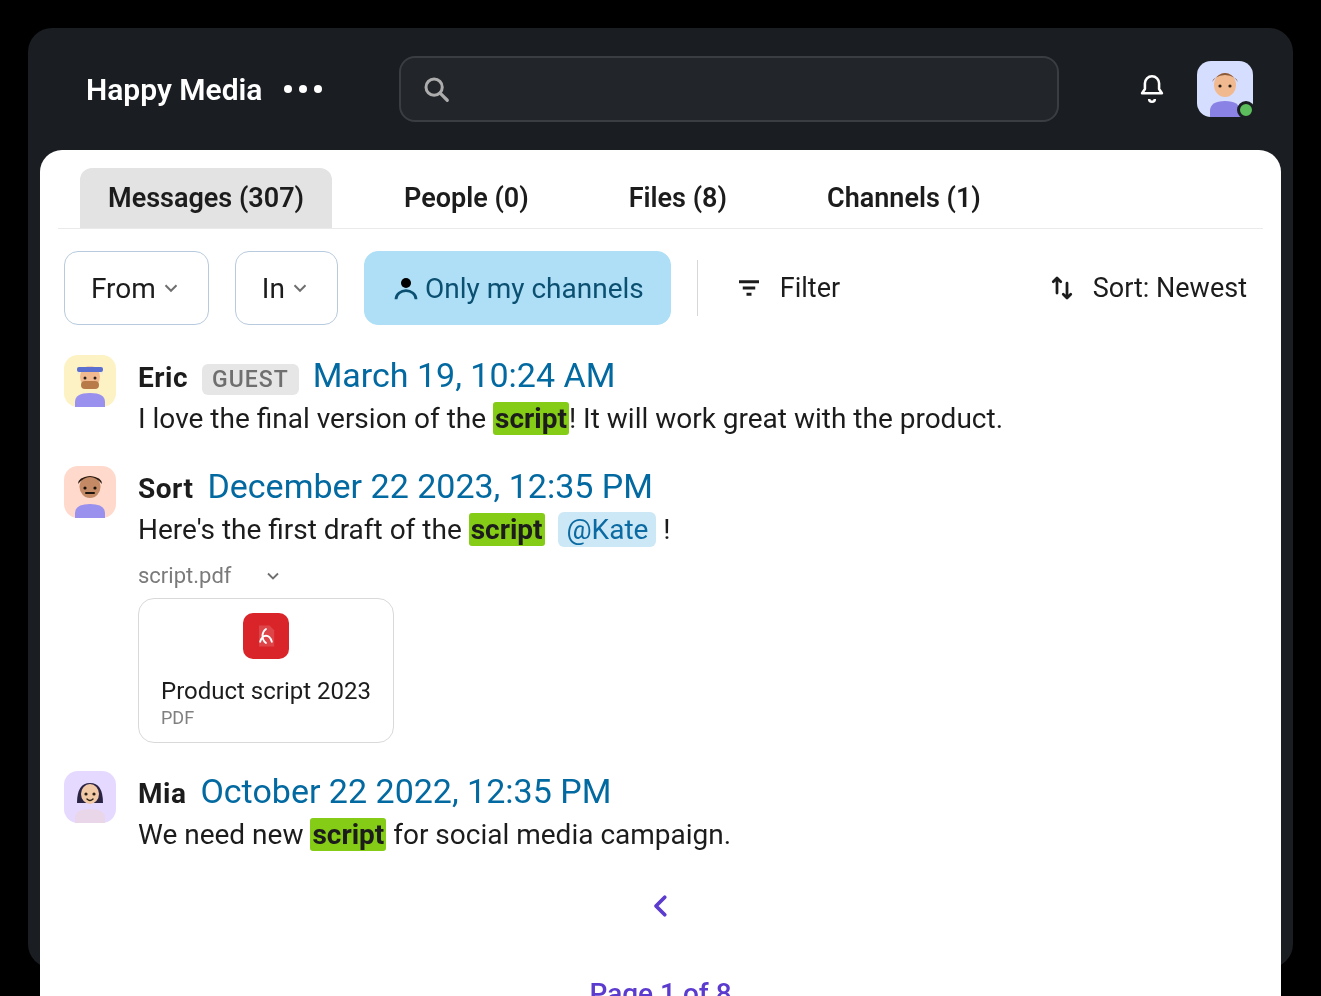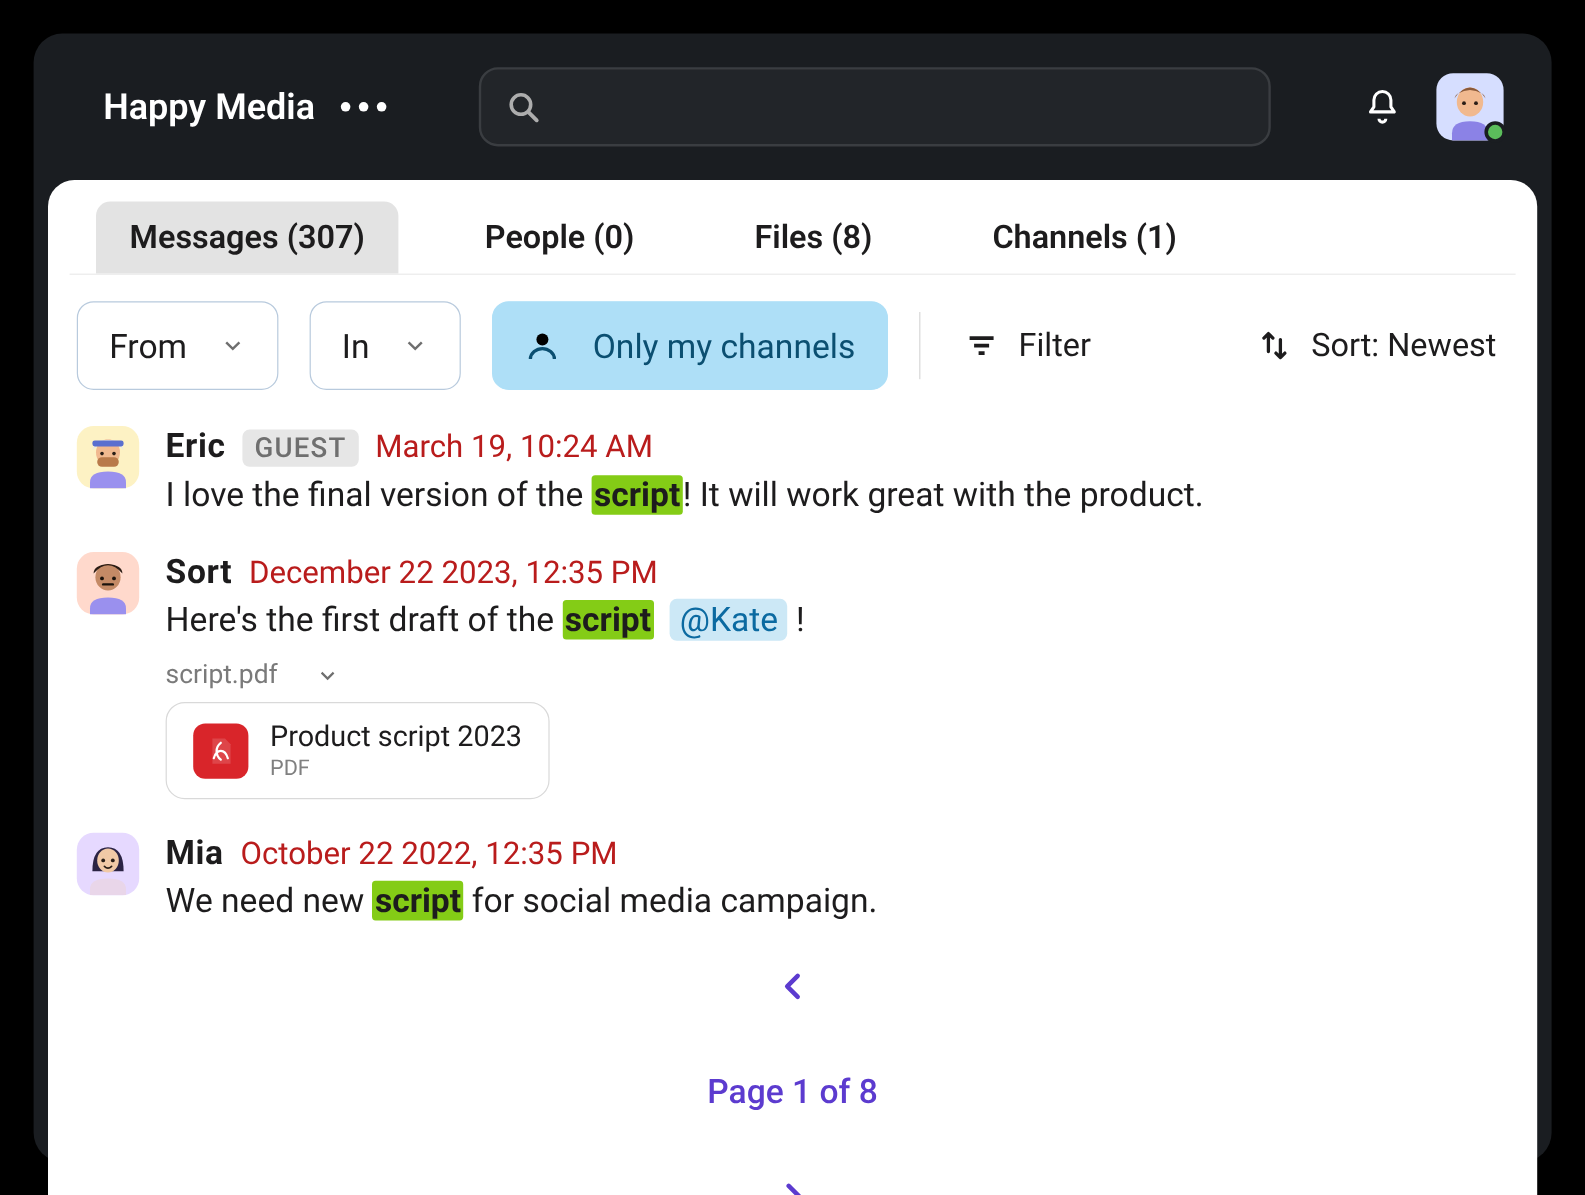--- a/index.html
+++ b/index.html
@@ -117,21 +117,21 @@
     padding: 22px 24px;
     gap: 26px;
   }
   .pill {
     border: 1.5px solid #b8cadd;
     border-radius: 14px;
     height: 74px;
     display: flex;
     align-items: center;
     padding: 0 26px;
-    gap: 27px;
+    gap: 4px;
     font-size: 28px;
     color: #1d1c1d;
     cursor: pointer;
     background: #fff;
   }
   .pill.toggle-on {
     background: #aedff7;
     border-color: #aedff7;
     color: #0b4f71;
   }
@@ -161,35 +161,36 @@
     display: flex; align-items: baseline; gap: 14px;
     margin-bottom: 4px;
   }
   .author { font-size: 28px; font-weight: 700; color: #1d1c1d; letter-spacing: .5px;}
   .badge {
     background: #e6e6e6; color: #6f6f6f;
     font-size: 23px; font-weight: 500;
     padding: 2px 10px; border-radius: 6px;
     letter-spacing: 1px;
   }
-  .timestamp { font-size: 26px; color: #b91c1c; font-weight: 400;}
+  .timestamp { font-size: 34px; color: #0369a1; font-weight: 400;}
   .msg-text { font-size: 28px; color: #1d1c1d; line-height: 1.4; }
   .hl { background: #84cc16; border-radius: 3px; padding: 0 2px; font-weight: bold;}
   .mention { background: #cce8f6; color: #0b6aa1; border-radius: 6px; padding: 1px 8px;}
   .attach-head {
     margin-top: 14px;
     display: flex; align-items: center; gap: 32px;
     color: #7a7a7a; font-size: 22px;
   }
   .attach-card {
     margin-top: 10px;
     border: 1.5px solid #d9d9d9; border-radius: 16px;
     padding: 14px 22px;
     display: inline-flex; align-items: center; gap: 18px;
     max-width: 360px;
+    flex-direction: column;
   }
   .pdf-icon {
     width: 46px; height: 46px; background: #d9252a; border-radius: 10px;
     display: flex; align-items: center; justify-content: center;
   }
   .attach-meta .title { font-size: 24px; color: #1d1c1d; }
   .attach-meta .kind { font-size: 18px; color: #808080; margin-top: 2px;}
   .pager {
     margin-top: auto;
     display: flex; justify-content: center; align-items: center; gap: 56px;

